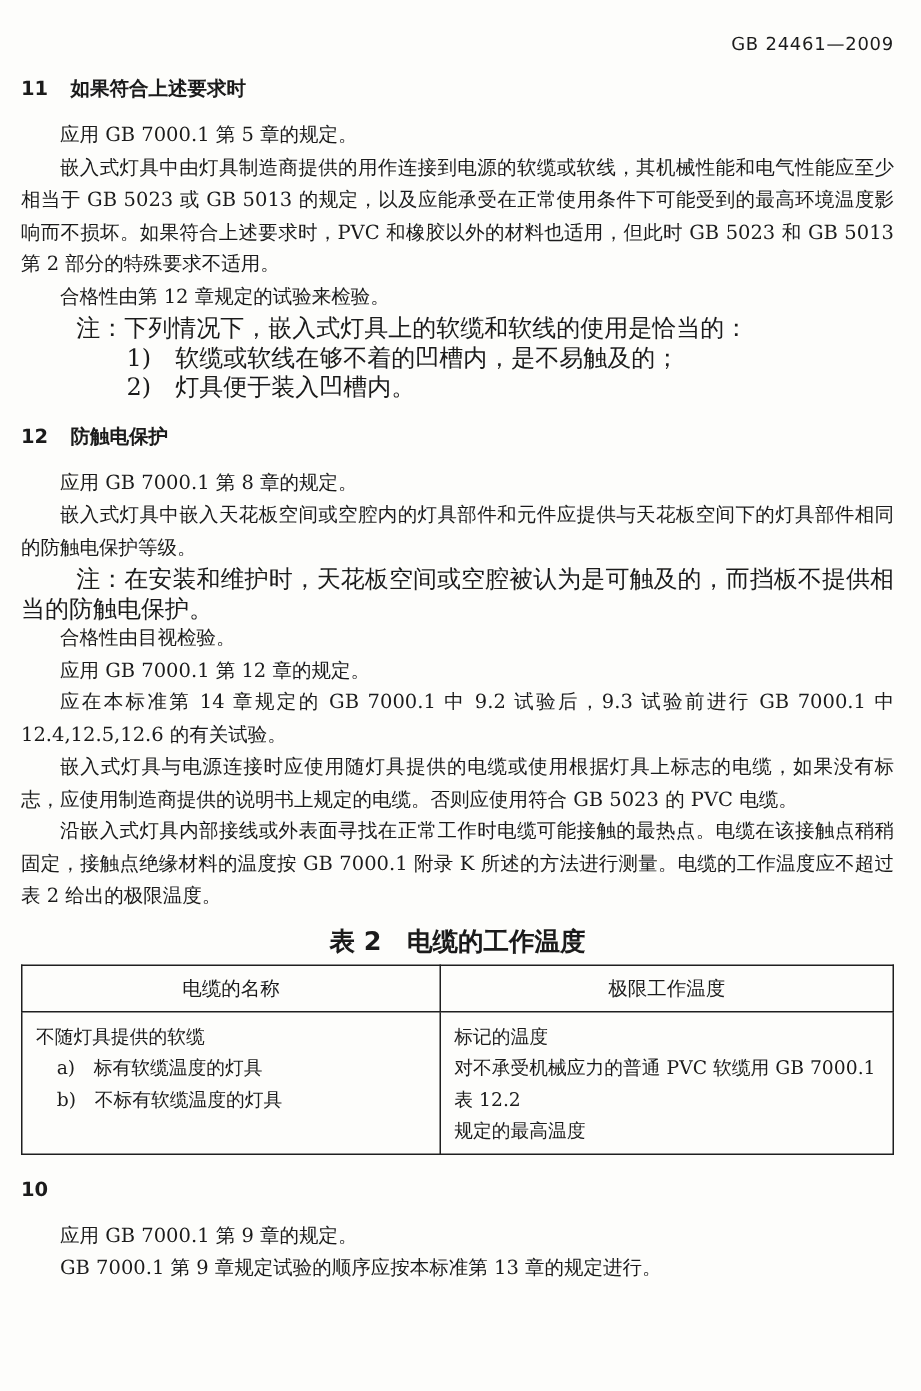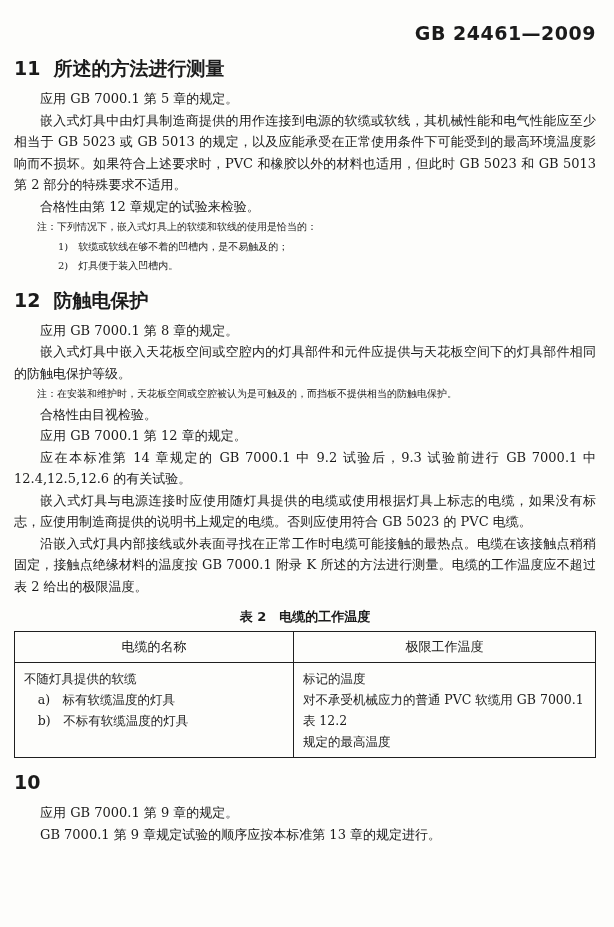--- a/index.html
+++ b/index.html
@@ -15,59 +15,59 @@
     background: #fdfdfb;
     color: #1b1b1b;
     font-family: "DejaVu Serif", serif;
     font-size: 13px;
     padding: 22px 18px 0 14px;
     overflow: hidden;
   }
   .page-header {
     text-align: right;
     font-family: "DejaVu Sans", sans-serif;
-    font-weight: bold;
-    font-size: 19px;
+    font-weight: normal;
+    font-size: 12px;
     letter-spacing: 0.5px;
     margin-bottom: 8px;
   }
   .sec-heading {
     display: flex;
     font-family: "DejaVu Sans", sans-serif;
     font-weight: bold;
-    font-size: 19px;
+    font-size: 13px;
     margin: 15px 0 11px 0;
     line-height: 18px;
   }
   .sec-num {
     min-width: 20px;
     margin-right: 13px;
   }
   .para {
     margin: 0;
     text-indent: 2em;
     line-height: 21.5px;
     text-align: justify;
   }
   .note {
     margin: 0;
-    font-size: 10px;
+    font-size: 16px;
     line-height: 19.5px;
     text-indent: 2.3em;
     text-align: justify;
   }
   .note-item {
     text-indent: 4.4em;
   }
   .table-caption {
     margin: 11px 0 6px 0;
     text-align: center;
     font-family: "DejaVu Sans", sans-serif;
     font-weight: bold;
-    font-size: 13px;
+    font-size: 17px;
     line-height: 17px;
   }
   table.data-table {
     width: 100%;
     border-collapse: collapse;
     font-size: 12.5px;
     table-layout: fixed;
   }
   table.data-table th,
   table.data-table td {
@@ -92,21 +92,21 @@
 
 <div class="page">
 
   <div class="page-header">
     <span>GB 24461—2009</span>
   </div>
 
   <div>
     <div class="sec-heading">
       <span class="sec-num">11</span>
-      <span class="sec-title">所述的方法进行测量</span>
+      <span class="sec-title">如果符合上述要求时</span>
     </div>
     <p class="para">应用 GB 7000.1 第 5 章的规定。</p>
     <p class="para">嵌入式灯具中由灯具制造商提供的用作连接到电源的软缆或软线，其机械性能和电气性能应至少相当于 GB 5023 或 GB 5013 的规定，以及应能承受在正常使用条件下可能受到的最高环境温度影响而不损坏。如果符合上述要求时，PVC 和橡胶以外的材料也适用，但此时 GB 5023 和 GB 5013 第 2 部分的特殊要求不适用。</p>
     <p class="para">合格性由第 12 章规定的试验来检验。</p>
     <p class="note">注：下列情况下，嵌入式灯具上的软缆和软线的使用是恰当的：</p>
     <p class="note note-item">1)　软缆或软线在够不着的凹槽内，是不易触及的；</p>
     <p class="note note-item">2)　灯具便于装入凹槽内。</p>
   </div>
 
   <div>

